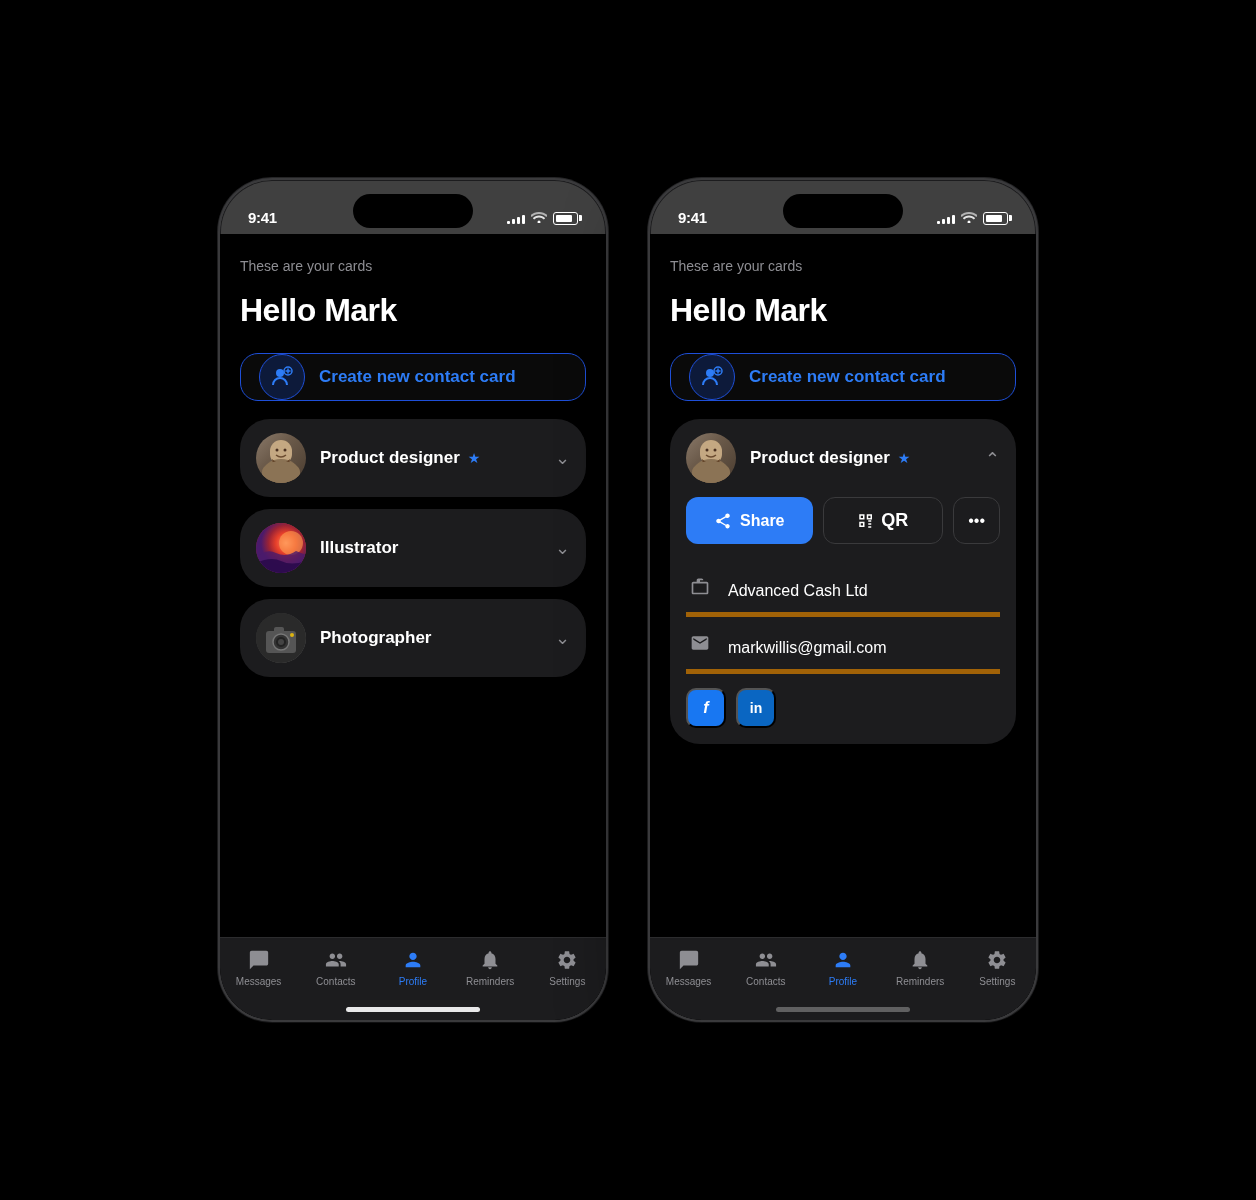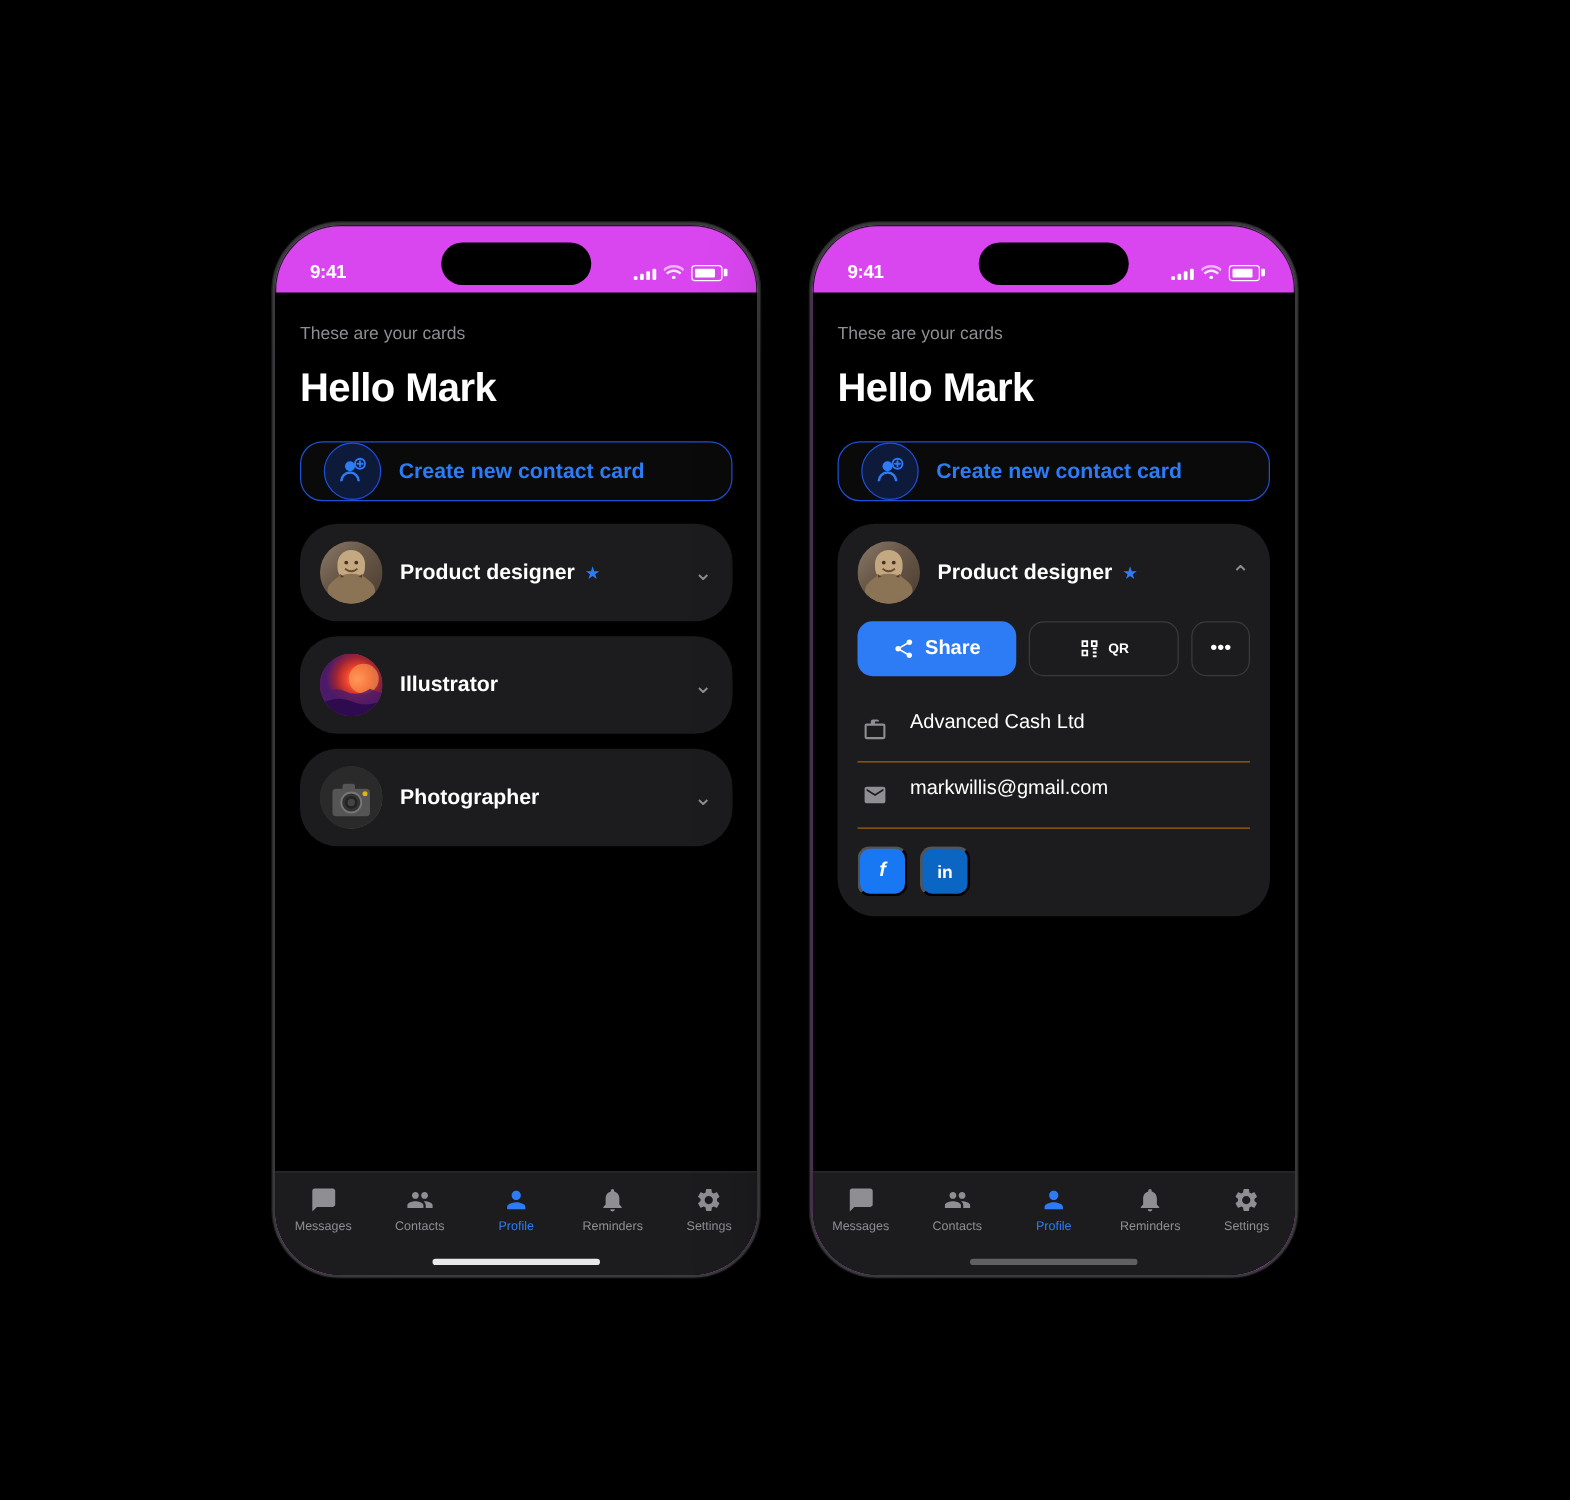--- a/index.html
+++ b/index.html
@@ -11,21 +11,21 @@
       min-height: 100vh;
       font-family: -apple-system, BlinkMacSystemFont, 'SF Pro Display', 'Helvetica Neue', sans-serif;
       gap: 40px;
       padding: 20px;
     }
 
     
     .phone {
       width: 390px;
       height: 844px;
-      background: #d946ef;
+      background: #404040;
       border-radius: 54px;
       position: relative;
       border: 2px solid #3a3a3c;
       box-shadow:
         inset 0 0 0 1px #1c1c1e,
         0 30px 80px rgba(0,0,0,0.8),
         0 0 0 1px #2c2c2e;
       overflow: hidden;
       flex-shrink: 0;
     }
@@ -307,21 +307,21 @@
       gap: 8px;
       cursor: pointer;
     }
     .action-btn-qr {
       flex: 1.1;
       background: transparent;
       border: 1.5px solid #3a3a3c;
       border-radius: 12px;
       padding: 12px 16px;
       color: #fff;
-      font-size: 11px;
+      font-size: 18px;
       font-weight: 600;
       display: flex;
       align-items: center;
       justify-content: center;
       gap: 6px;
       cursor: pointer;
     }
     .action-btn-more {
       background: transparent;
       border: 1.5px solid #3a3a3c;
@@ -330,24 +330,24 @@
       color: #fff;
       font-size: 16px;
       cursor: pointer;
       display: flex;
       align-items: center;
       justify-content: center;
     }
 
     .contact-detail {
       display: flex;
-      align-items: flex-start;
+      align-items: flex-end;
       gap: 14px;
       padding: 12px 0;
-      border-bottom: 1px solid #a16207;
+      border-bottom: 5px solid #a16207;
     }
     .contact-detail:last-of-type {
       border-bottom: none;
     }
     .detail-icon {
       width: 28px;
       height: 28px;
       display: flex;
       align-items: center;
       justify-content: center;

